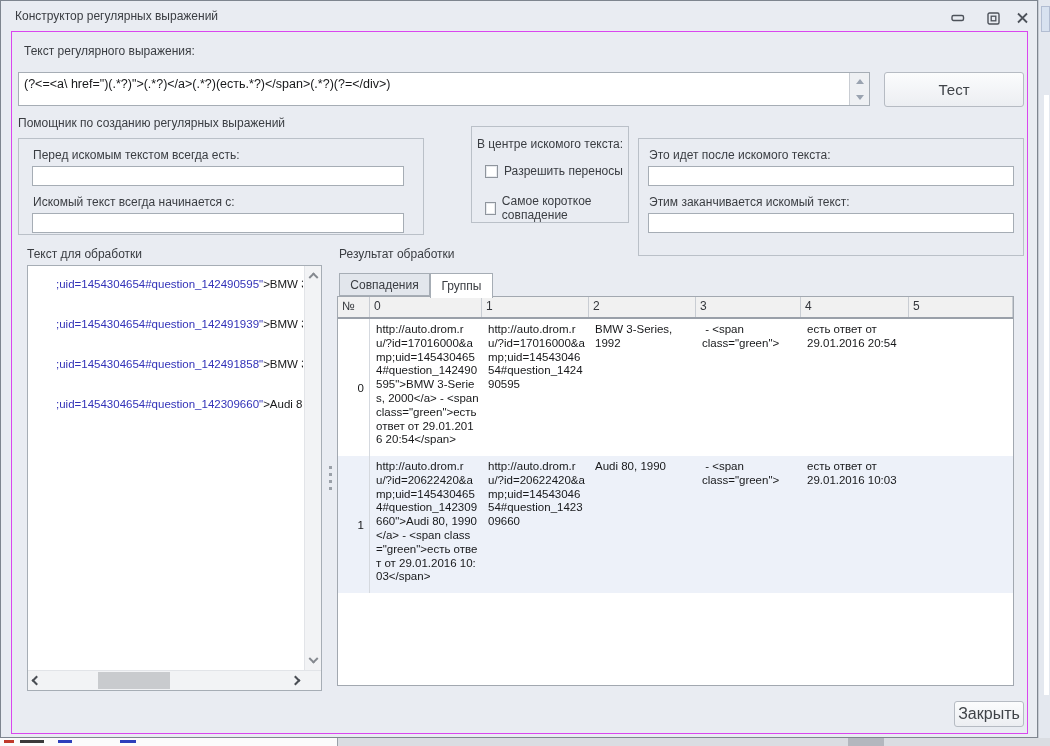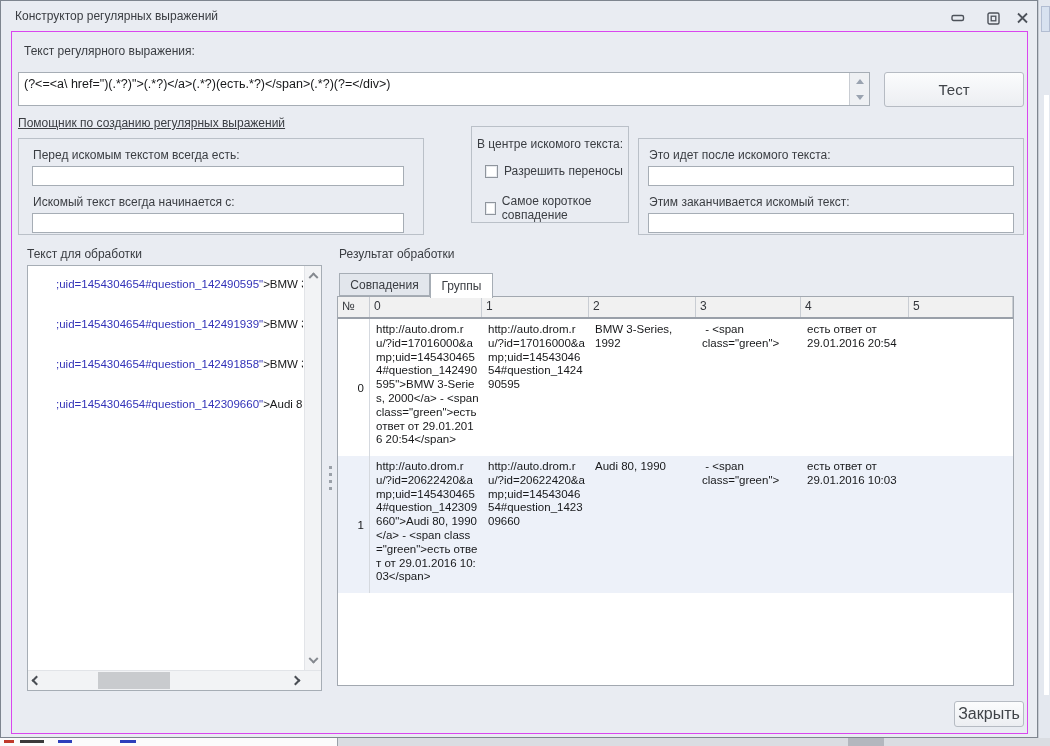--- a/index.html
+++ b/index.html
@@ -39,26 +39,26 @@
   .regex-box { left:6px; top:40px; width:852px; height:34px; background:#fff; border:1px solid #a6adb5; }
   .regex-text { position:absolute; left:5px; top:4px; right:24px; font-size:12.5px; color:#17181a; white-space:nowrap; overflow:hidden; }
   .spinner { position:absolute; right:0; top:0; width:20px; height:32px; background:#eef0f3; border-left:1px solid #c9cdd3; }
   .spin-btn { position:absolute; left:0; width:20px; height:16px; display:flex; align-items:center; justify-content:center; }
   .spin-up { top:0; } .spin-dn { top:16px; }
   .tri-up { width:0; height:0; border-left:4px solid transparent; border-right:4px solid transparent; border-bottom:5px solid #9aa3b0; }
   .tri-dn { width:0; height:0; border-left:4px solid transparent; border-right:4px solid transparent; border-top:5px solid #9aa3b0; }
   .btn { background:linear-gradient(#fbfcfd,#eceef2); border:1px solid #b6bbc3; border-radius:3px; color:#3f4348; display:flex; align-items:center; justify-content:center; cursor:default; }
   .test-btn { left:872px; top:40px; width:140px; height:35px; font-size:15px; }
 
-  .helper-title { left:6px; top:84px; text-decoration:underline; cursor:default; }
+  .helper-title { left:6px; top:84px; cursor:default; }
 
   .gbox { border:1px solid #bac0c8; }
   .gb1 { left:6px; top:106px; width:406px; height:97px; }
   .gb2 { left:419px; top:94px; width:158px; height:97px;margin-left:40px; }
-  .gb3 { left:626px; top:106px; width:386px; height:97px; }
+  .gb3 { left:626px; top:106px; width:386px; height:118px; }
   .gbox .glbl { position:absolute; white-space:nowrap; }
   .gbox input { position:absolute; height:20px; background:#fff; border:1px solid #a6adb5; font:inherit; padding:0 3px; outline:none; }
   .gb1 .l1 { left:14px; top:9px; }  .gb1 .i1 { left:13px; top:27px; width:372px; }
   .gb1 .l2 { left:14px; top:56px; } .gb1 .i2 { left:13px; top:74px; width:372px; }
   .gb3 .l1 { left:10px; top:9px; }  .gb3 .i1 { left:9px;  top:27px; width:366px; }
   .gb3 .l2 { left:10px; top:56px; } .gb3 .i2 { left:9px;  top:74px; width:366px; }
   .gb2 .l1 { left:0; right:0; top:10px; text-align:center; }
   .chk-row { position:absolute; left:13px; display:flex; align-items:center; gap:6px; }
   .chk1 { top:37px; } .chk2 { top:67px; }
   .chk { width:13px; height:13px; background:#fff; border:1px solid #8f959d; box-shadow:inset 0 0 0 1px #e8eaee; }

